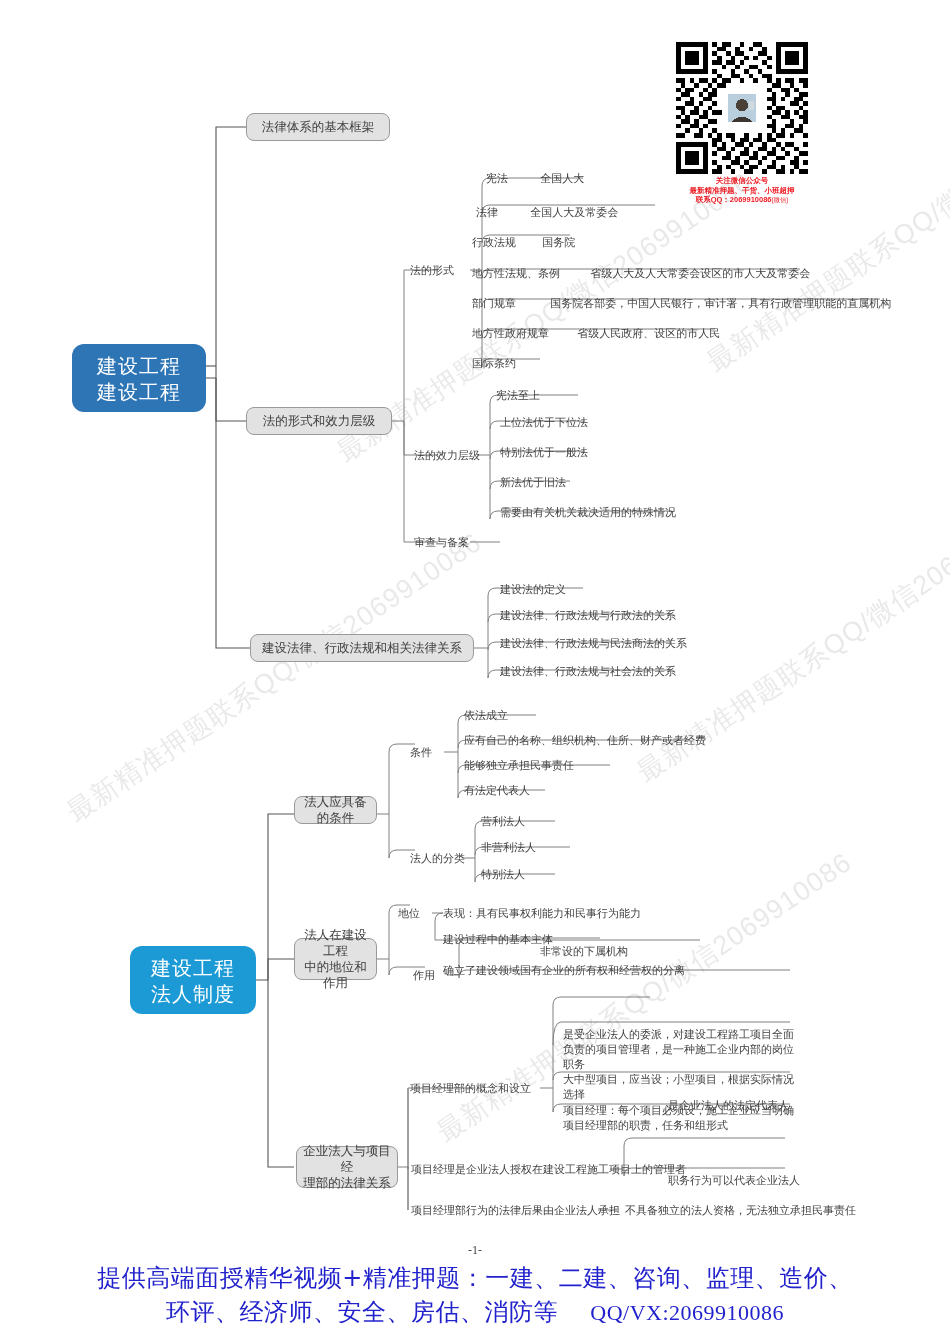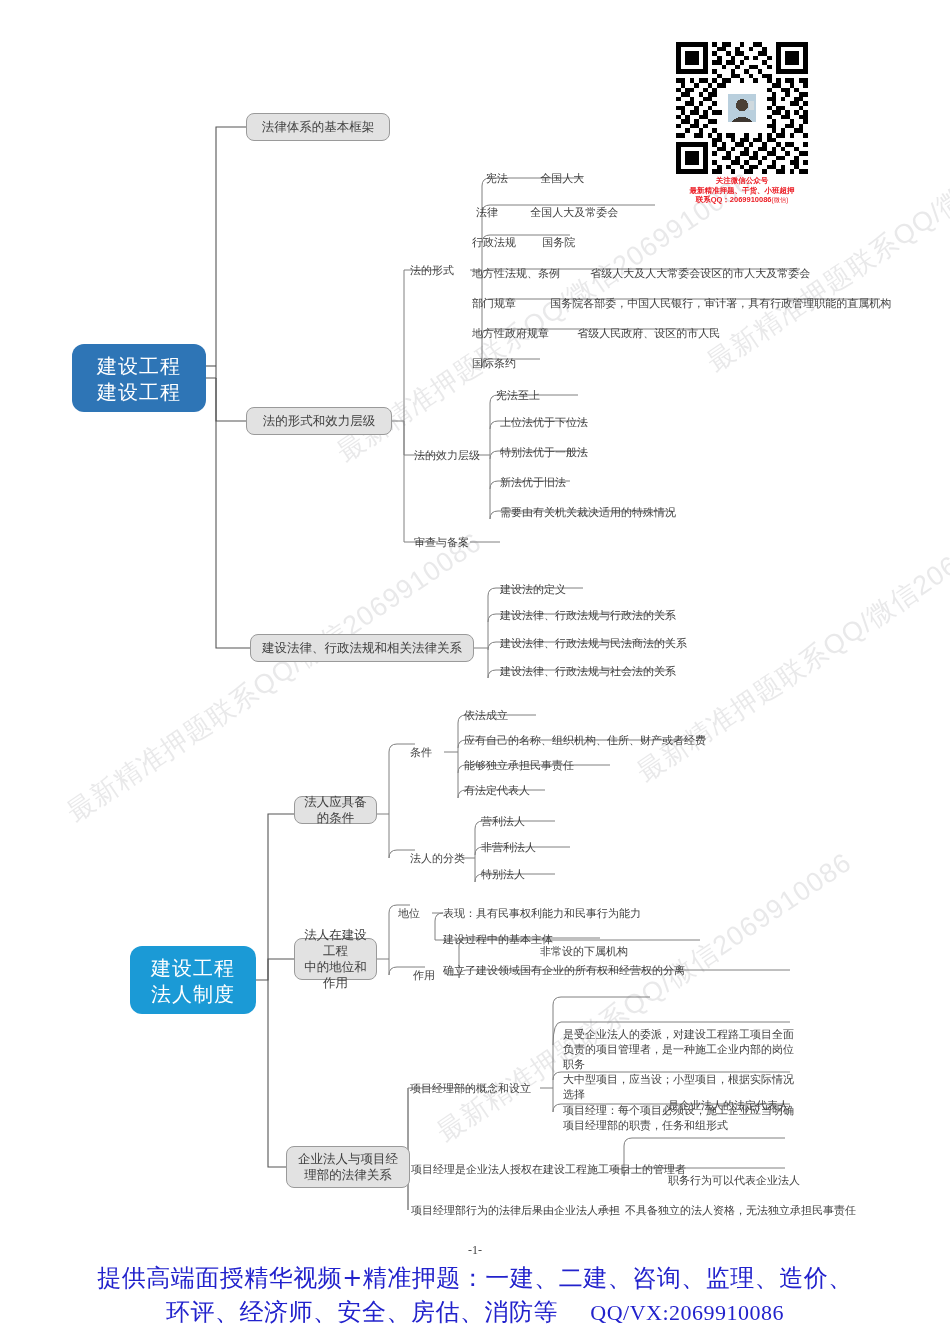--- a/index.html
+++ b/index.html
@@ -556,21 +556,21 @@
   <div class="node lv2" style="left:443px;top:906px;">
     <span>表现：具有民事权利能力和民事行为能力</span>
   </div>
   <div class="node lv2" style="left:443px;top:932px;">
     <span>建设过程中的基本主体</span>
   </div>
   <div class="node lv2" style="left:443px;top:963px;">
     <span>确立了建设领域国有企业的所有权和经营权的分离</span>
   </div>
 
-  <div class="node lv1" style="left:286px;top:1146px;width:124px;height:42px;">
+  <div class="node lv1" style="left:296px;top:1146px;width:102px;height:42px;">
     <div>
       <div>企业法人与项目经</div>
       <div>理部的法律关系</div>
     </div>
   </div>
 
   <div class="node lbl" style="left:410px;top:1081px;">
     <span>项目经理部的概念和设立</span>
   </div>
   <div class="node lv2" style="left:540px;top:944px;text-align:center;">

